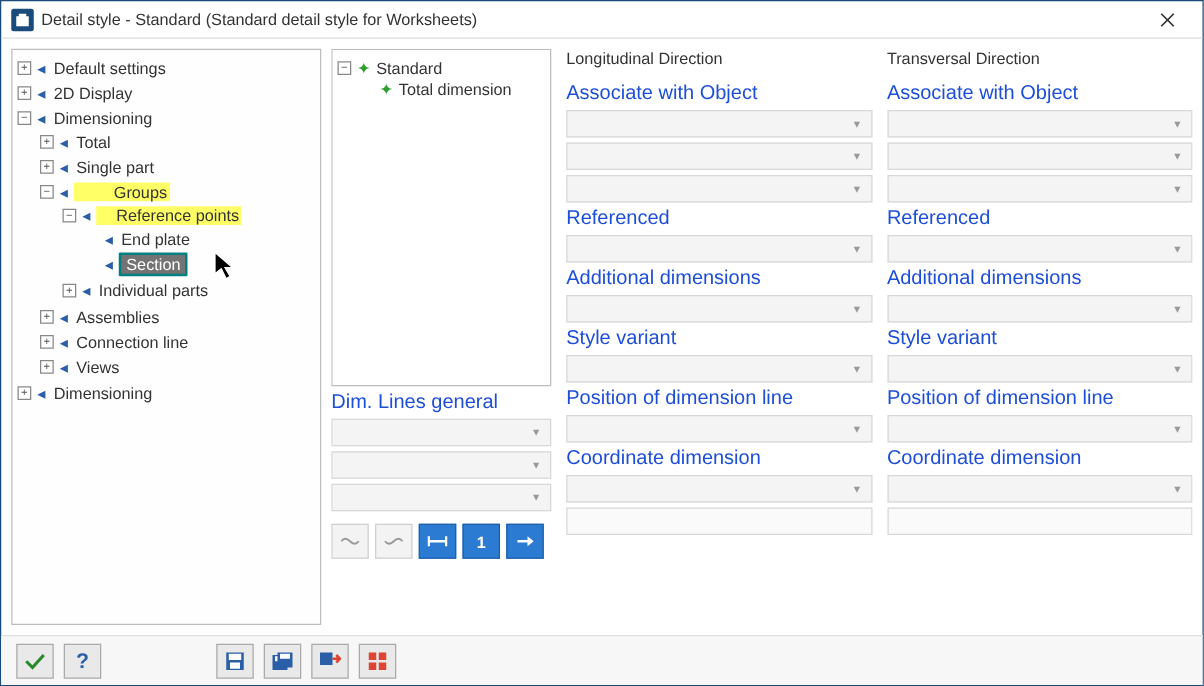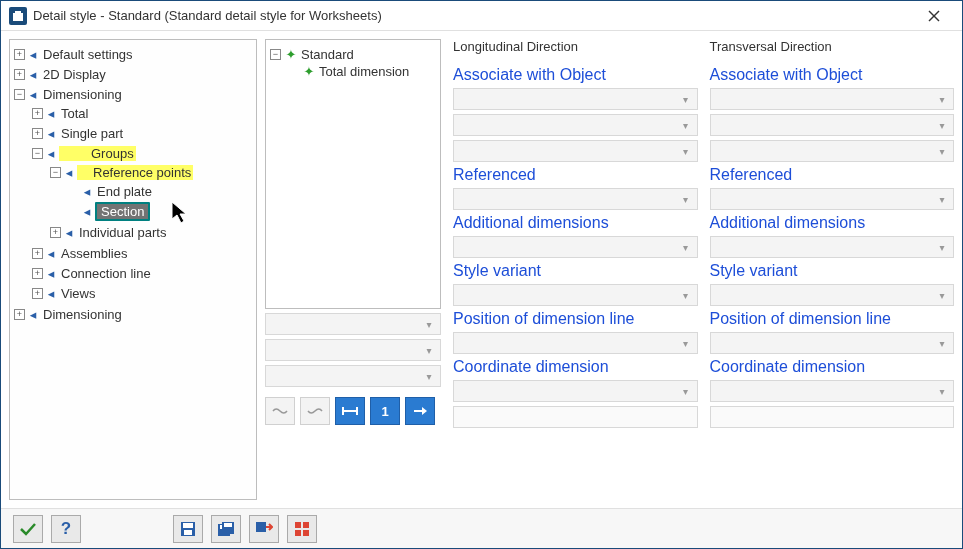--- a/index.html
+++ b/index.html
@@ -306,20 +306,21 @@
               <span class="green-icon">✦</span>
               <span>Standard</span>
             </div>
             <div class="srow" style="padding-left:18px">
               <span class="exp-spacer"></span>
               <span class="green-icon">✦</span>
               <span>Total dimension</span>
             </div>
           </div>
 
+          <div class="field-lbl">Dim. Lines general</div>
           <div class="combo">
               <span class="caret">▾</span>
             </div>
           <div class="combo">
               <span class="caret">▾</span>
             </div>
           <div class="combo">
               <span class="caret">▾</span>
             </div>
 

